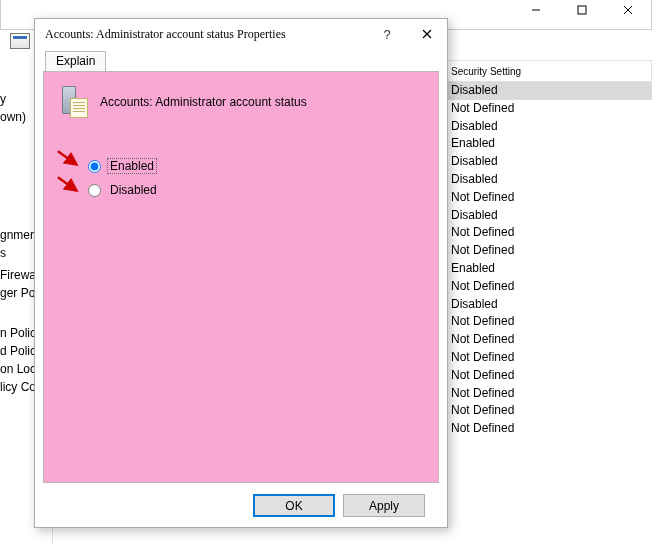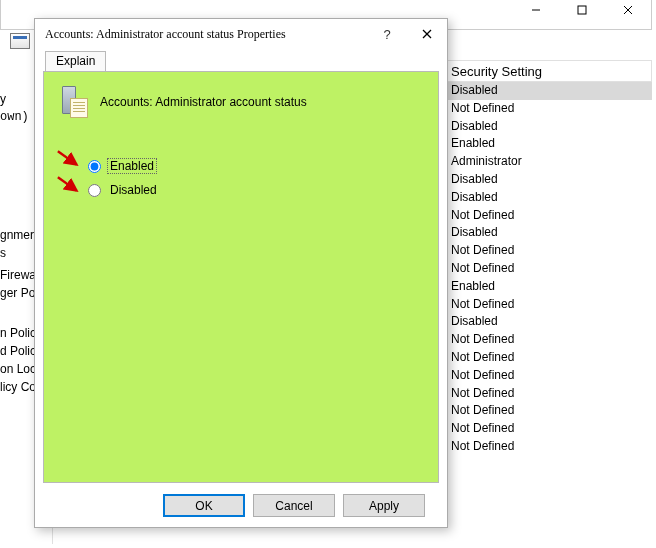--- a/index.html
+++ b/index.html
@@ -72,21 +72,21 @@
     right: 211px; top: 60px; width: 120px; bottom: 4px;
     background: #fff;
   }
   .hdr {
     height: 22px;
     line-height: 22px;
     padding-left: 6px;
     border: 1px solid #e0e0e0;
     border-left: none;
     background: #ffffff;
-    font-size: 13px;
+    font-size: 10px;
     box-sizing: border-box;
   }
   .rows { position: relative; }
   .row {
     height: 17.8px;
     line-height: 17.8px;
     padding-left: 6px;
     white-space: nowrap;
     overflow: hidden;
     text-overflow: clip;
@@ -146,21 +146,21 @@
     padding-top: 2px;
     padding-bottom: 3px;
   }
   .tab.active {
     border-bottom: 1px solid #fff;
   }
   .tabpanel {
     border: 1px solid #b9b9b9;
     position: absolute;
     left: 0; right: 0; top: 22px; bottom: 0;
-    background: #bef264;
+    background: #f9a8d4;
   }
   .policy-row {
     position: absolute;
     left: 14px; top: 14px;
     display: flex; align-items: center;
   }
   .policy-icon {
     width: 32px; height: 32px;
     margin-right: 10px;
     position: relative;
@@ -242,21 +242,21 @@
       <svg viewBox="0 0 10 10">
           <line x1="1" y1="1" x2="9" y2="9" stroke="#000"></line>
           <line x1="9" y1="1" x2="1" y2="9" stroke="#000"></line>
         </svg>
     </div>
   </div>
   <div class="tb-icon"></div>
 
   <div class="left-tree" id="tree">
       <div class="tree-frag" style="top: 32px; right: 4px;">y</div>
-      <div class="tree-frag" style="top: 50px; right: 4px; font-family: Liberation Mono, monospace;">own)</div>
+      <div class="tree-frag" style="top: 50px; right: 4px;">own)</div>
       <div class="tree-frag" style="top: 168px; right: 4px;">gnmer</div>
       <div class="tree-frag" style="top: 186px; right: 4px;">s</div>
       <div class="tree-frag" style="top: 208px; right: 4px;">Firewal</div>
       <div class="tree-frag" style="top: 226px; right: 4px;">ger Poli</div>
       <div class="tree-frag" style="top: 266px; right: 4px;">n Polici</div>
       <div class="tree-frag" style="top: 284px; right: 4px;">d Polici</div>
       <div class="tree-frag" style="top: 302px; right: 4px;">on Loca</div>
       <div class="tree-frag" style="top: 320px; right: 4px;">licy Co</div>
     </div>
 
@@ -288,21 +288,20 @@
       </div>
   </div>
 
   <div class="right-pane">
     <div class="hdr">Security Setting</div>
     <div class="rows" id="right-rows">
         <div class="row sel">Disabled</div>
         <div class="row">Not Defined</div>
         <div class="row">Disabled</div>
         <div class="row">Enabled</div>
-        <div class="row">Administrator</div>
         <div class="row">Disabled</div>
         <div class="row">Disabled</div>
         <div class="row">Not Defined</div>
         <div class="row">Disabled</div>
         <div class="row">Not Defined</div>
         <div class="row">Not Defined</div>
         <div class="row">Enabled</div>
         <div class="row">Not Defined</div>
         <div class="row">Disabled</div>
         <div class="row">Not Defined</div>
@@ -368,16 +367,15 @@
         </label>
         <label class="radio-opt">
           <input type="radio" name="st" style="">
           <span class="lbl">Disabled</span>
         </label>
       </div>
     </div>
   </div>
   <div class="dlg-buttons">
     <div class="btn primary">OK</div>
-    <div class="btn">Cancel</div>
     <div class="btn">Apply</div>
   </div>
 </div>
 
 </body></html>

